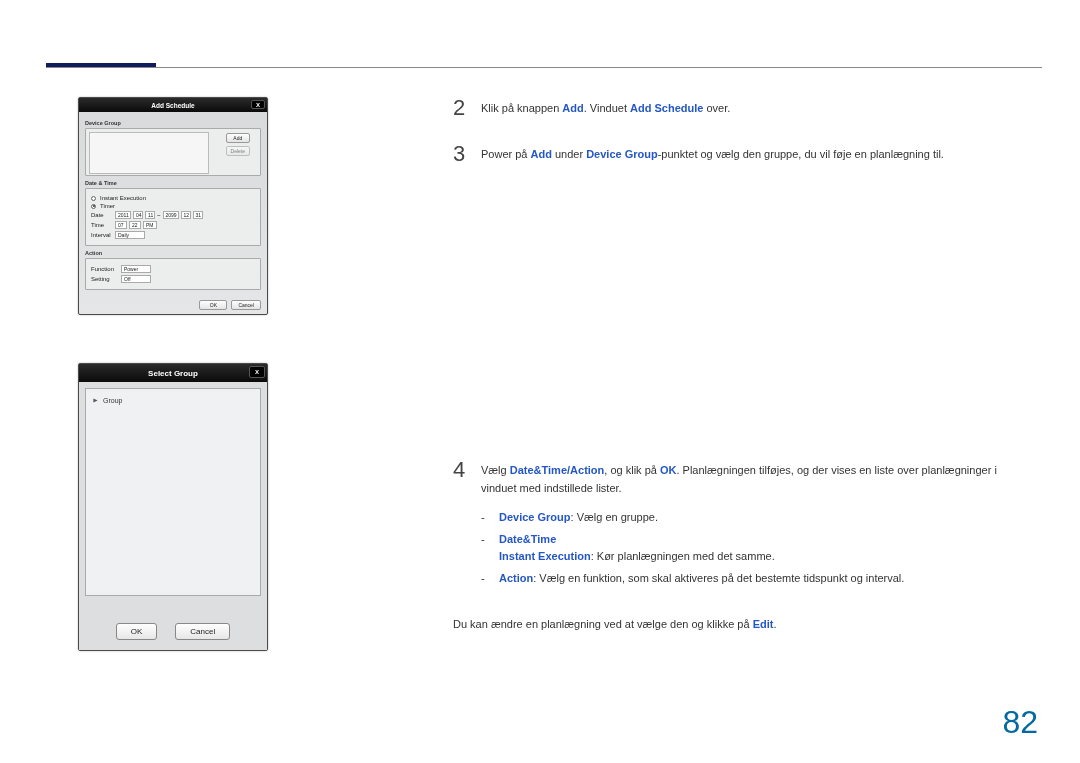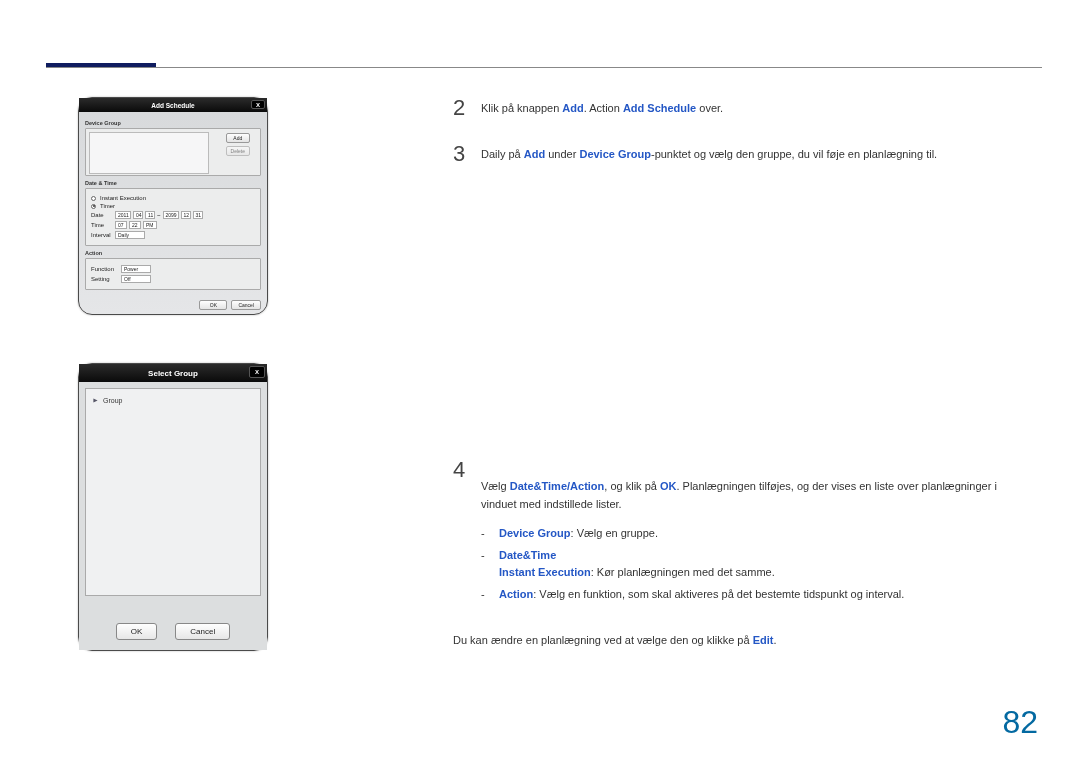--- a/index.html
+++ b/index.html
@@ -38,21 +38,21 @@
   
   .shots {
     position: absolute;
     left: 78px;
     top: 97px;
     width: 190px;
   }
   .dialog {
     background: linear-gradient(#d7d9db,#e5e6e8);
     border: 1px solid #4a4a4a;
-    border-radius: 14px;
+    border-radius: 2px;
     font-size: 6px;
     color: #222;
     margin-bottom: 48px;
     box-shadow: 0 0 2px rgba(0,0,0,.3);
   }
   .dialog-titlebar {
     background: linear-gradient(#2b2b2b,#0a0a0a);
     color: #fff;
     height: 14px;
     position: relative;
@@ -184,21 +184,21 @@
   .dash { width: 10px; flex-shrink:0; text-align:left; }
   .section-hd {
     display:inline-block;
     background: #fff36a;
     color: #333;
     font-size: 15px;
     font-weight: bold;
     padding: 2px 4px;
     margin: 14px 0 8px;
   }
-  .para { margin-bottom: 12px; margin-top: 16px; }
+  .para { margin-bottom: 12px; }
 </style>
 </head>
 <body>
 
 <div class="top-rule-accent"></div>
 <div class="top-rule"></div>
 
 <div class="shots">
 
   <div class="dialog" style="position:relative;">
@@ -291,28 +291,28 @@
     </div>
   </div>
 
 </div>
 
 <div class="content">
 
   <div class="step">
     <div class="step-num">2</div>
     <div class="step-body">
-      <span>Klik på knappen </span><span class="kw">Add</span><span>. Action </span><span class="kw">Add Schedule</span><span> over.</span>
+      <span>Klik på knappen </span><span class="kw">Add</span><span>. Vinduet </span><span class="kw">Add Schedule</span><span> over.</span>
     </div>
   </div>
 
   <div class="step">
     <div class="step-num">3</div>
     <div class="step-body">
-      <span>Daily på </span><span class="kw">Add</span><span> under </span><span class="kw">Device Group</span><span>-punktet og vælg den gruppe, du vil føje en planlægning til.</span>
+      <span>Power på </span><span class="kw">Add</span><span> under </span><span class="kw">Device Group</span><span>-punktet og vælg den gruppe, du vil føje en planlægning til.</span>
     </div>
   </div>
 
   <div style="height:270px;"></div>
 
   <div class="step">
     <div class="step-num">4</div>
     <div class="step-body">
       <div class="para">
         <span>Vælg </span><span class="kw">Date&amp;Time/Action</span><span>, og klik på </span><span class="kw">OK</span><span>. Planlægningen tilføjes, og der vises en liste over planlægninger i vinduet med indstillede lister.</span>

